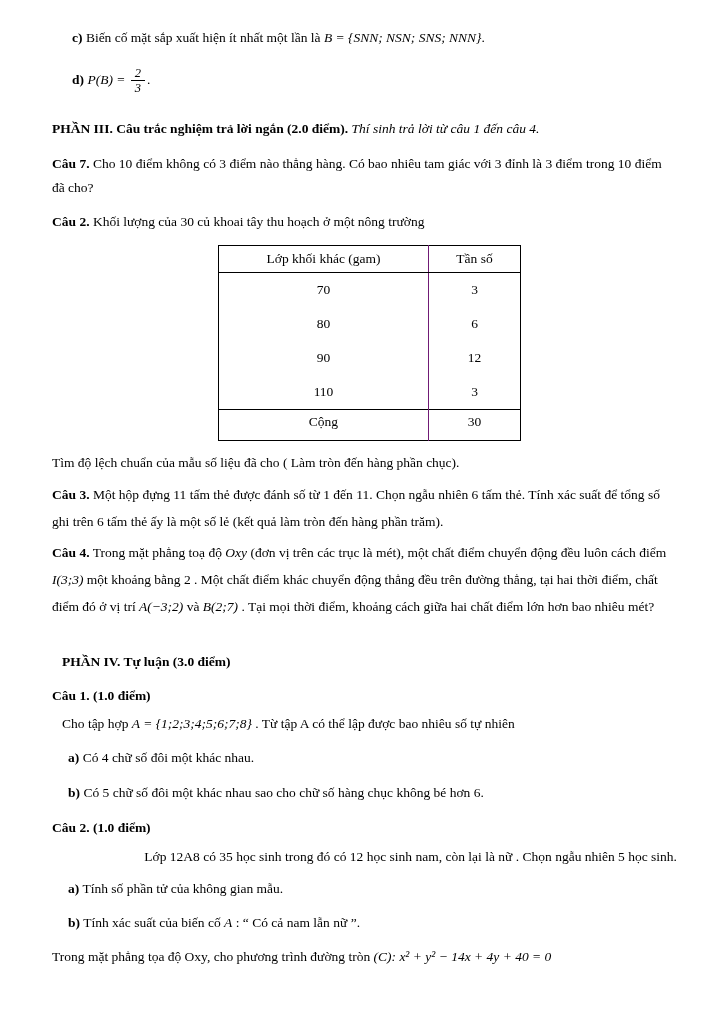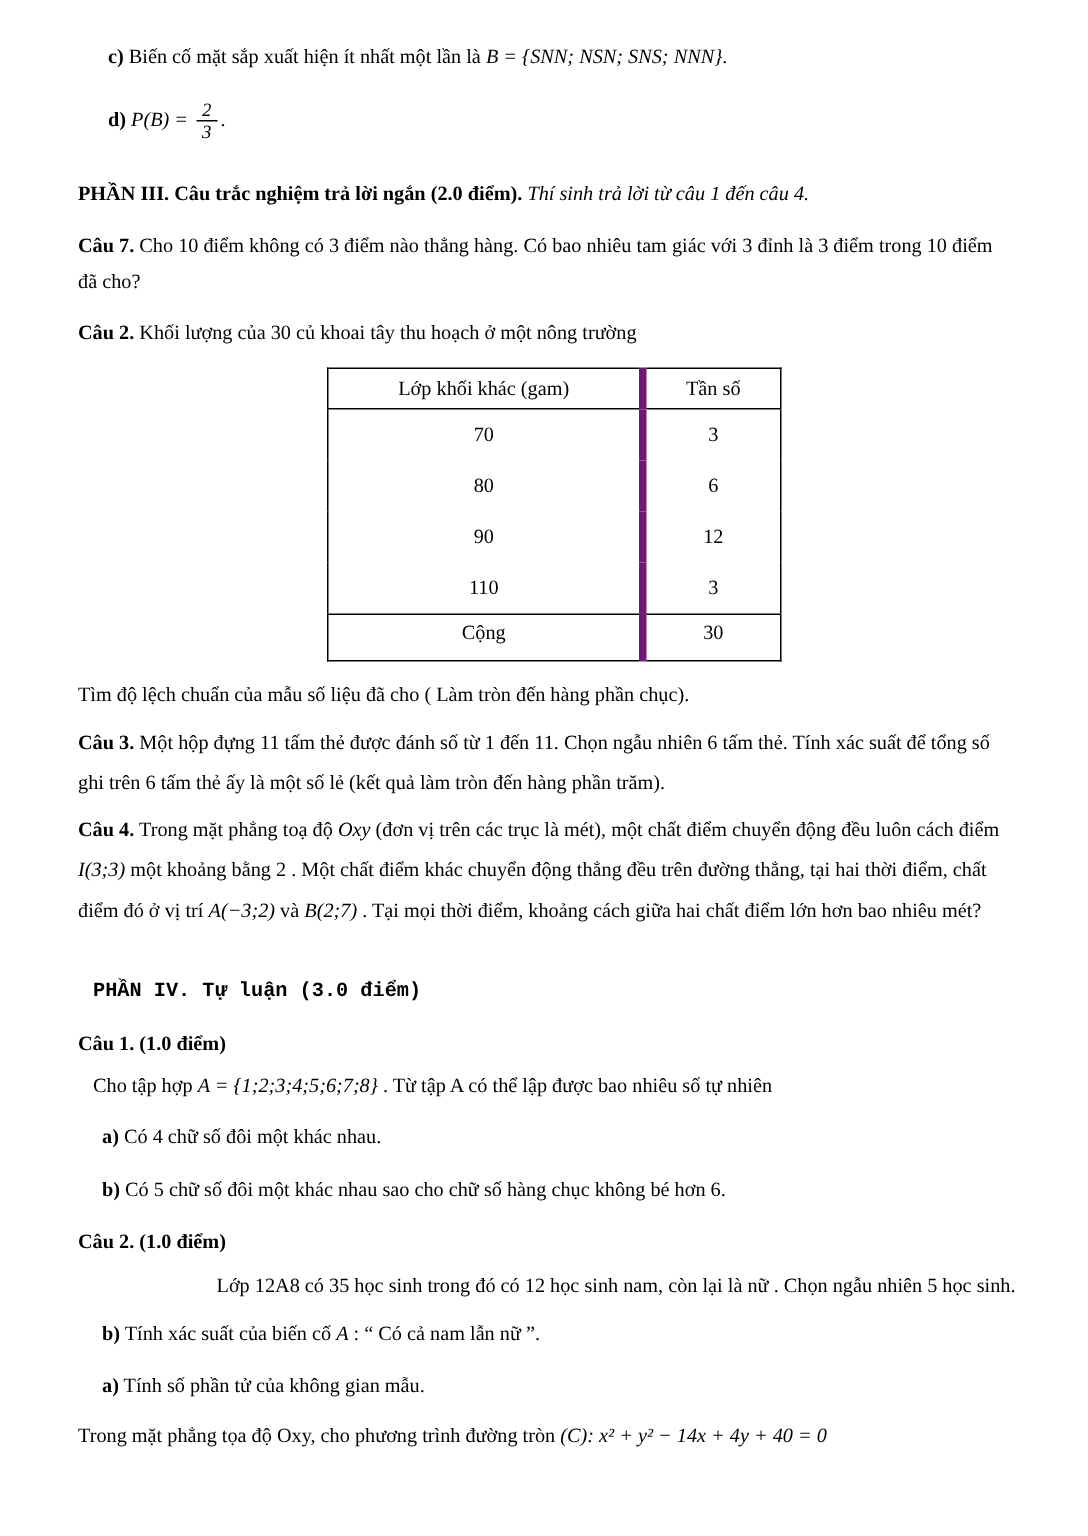--- a/index.html
+++ b/index.html
@@ -13,39 +13,39 @@
   }
   .page { padding: 26px 48px 20px 52px; }
   .para, .item { line-height: 1.75; margin-bottom: 11px; }
   .sp2 { line-height: 2; }
   b { font-weight: bold; }
   i { font-style: italic; }
   .indent1 { padding-left: 20px; }
   .indent2 { padding-left: 16px; }
   .indent3 { padding-left: 10px; }
   .mt-md { margin-top: 22px; }
-  .mt-lg { margin-top: 30px; font-family: Liberation Mono, monospace; }
+  .mt-lg { margin-top: 30px; }
   .d-item { margin-top: 16px; margin-bottom: 16px; }
   .frac {
     display: inline-flex;
     flex-direction: column;
     text-align: center;
     vertical-align: middle;
     line-height: 1.15;
     font-size: 12.5px;
     font-style: italic;
     margin: 0 2px;
   }
   .frac .num { border-bottom: 1px solid #000; padding: 0 4px; }
   .frac .den { padding: 0 4px; }
   .tbl-wrap { margin: 6px 0 10px 166px; }
   table.freq-table { border-collapse: collapse; border: 1px solid #000; }
   .freq-table td { text-align: center; vertical-align: middle; }
   .freq-table td:first-child { width: 210px; }
-  .freq-table td:last-child { width: 92px; border-left: 5px solid #701a75; }
+  .freq-table td:last-child { width: 92px; border-left: 1px solid #701a75; }
   .t-head td { border-bottom: 1px solid #000; padding: 5px 0; }
   .t-body td { padding: 9px 0; }
   .t-foot td { border-top: 1px solid #000; padding: 4px 0 10px 0; }
 </style>
 </head>
 <body>
 
 <div class="page">
 
   <div class="item indent1">
@@ -141,26 +141,26 @@
     <b>b)</b>
     <span>Có 5 chữ số đôi một khác nhau sao cho chữ số hàng chục không bé hơn 6.</span>
   </p>
 
   <p class="para" style="margin-bottom:6px;">
     <b>Câu 2. (1.0 điểm)</b>
   </p>
   <p class="para indent3" style="margin-bottom:8px;text-align:right;">
     <span>Lớp 12A8 có 35 học sinh trong đó có 12 học sinh nam, còn lại là nữ . Chọn ngẫu nhiên 5 học sinh.</span>
   </p>
+  <p class="para indent2" style="margin-bottom:10px;">
+    <b>a)</b>
+    <span>Tính số phần tử của không gian mẫu.</span>
+  </p>
   <p class="para indent2">
     <b>b)</b>
     <span>Tính xác suất của biến cố </span><i>A</i><span> : “ Có cả nam lẫn nữ ”.</span>
-  </p>
-  <p class="para indent2" style="margin-bottom:10px;">
-    <b>a)</b>
-    <span>Tính số phần tử của không gian mẫu.</span>
   </p>
 
   <p class="para">
     <span>Trong mặt phẳng tọa độ Oxy, cho phương trình đường tròn </span><i>(C): x² + y² − 14x + 4y + 40 = 0</i>
   </p>
 
 </div>
 
 </body></html>

